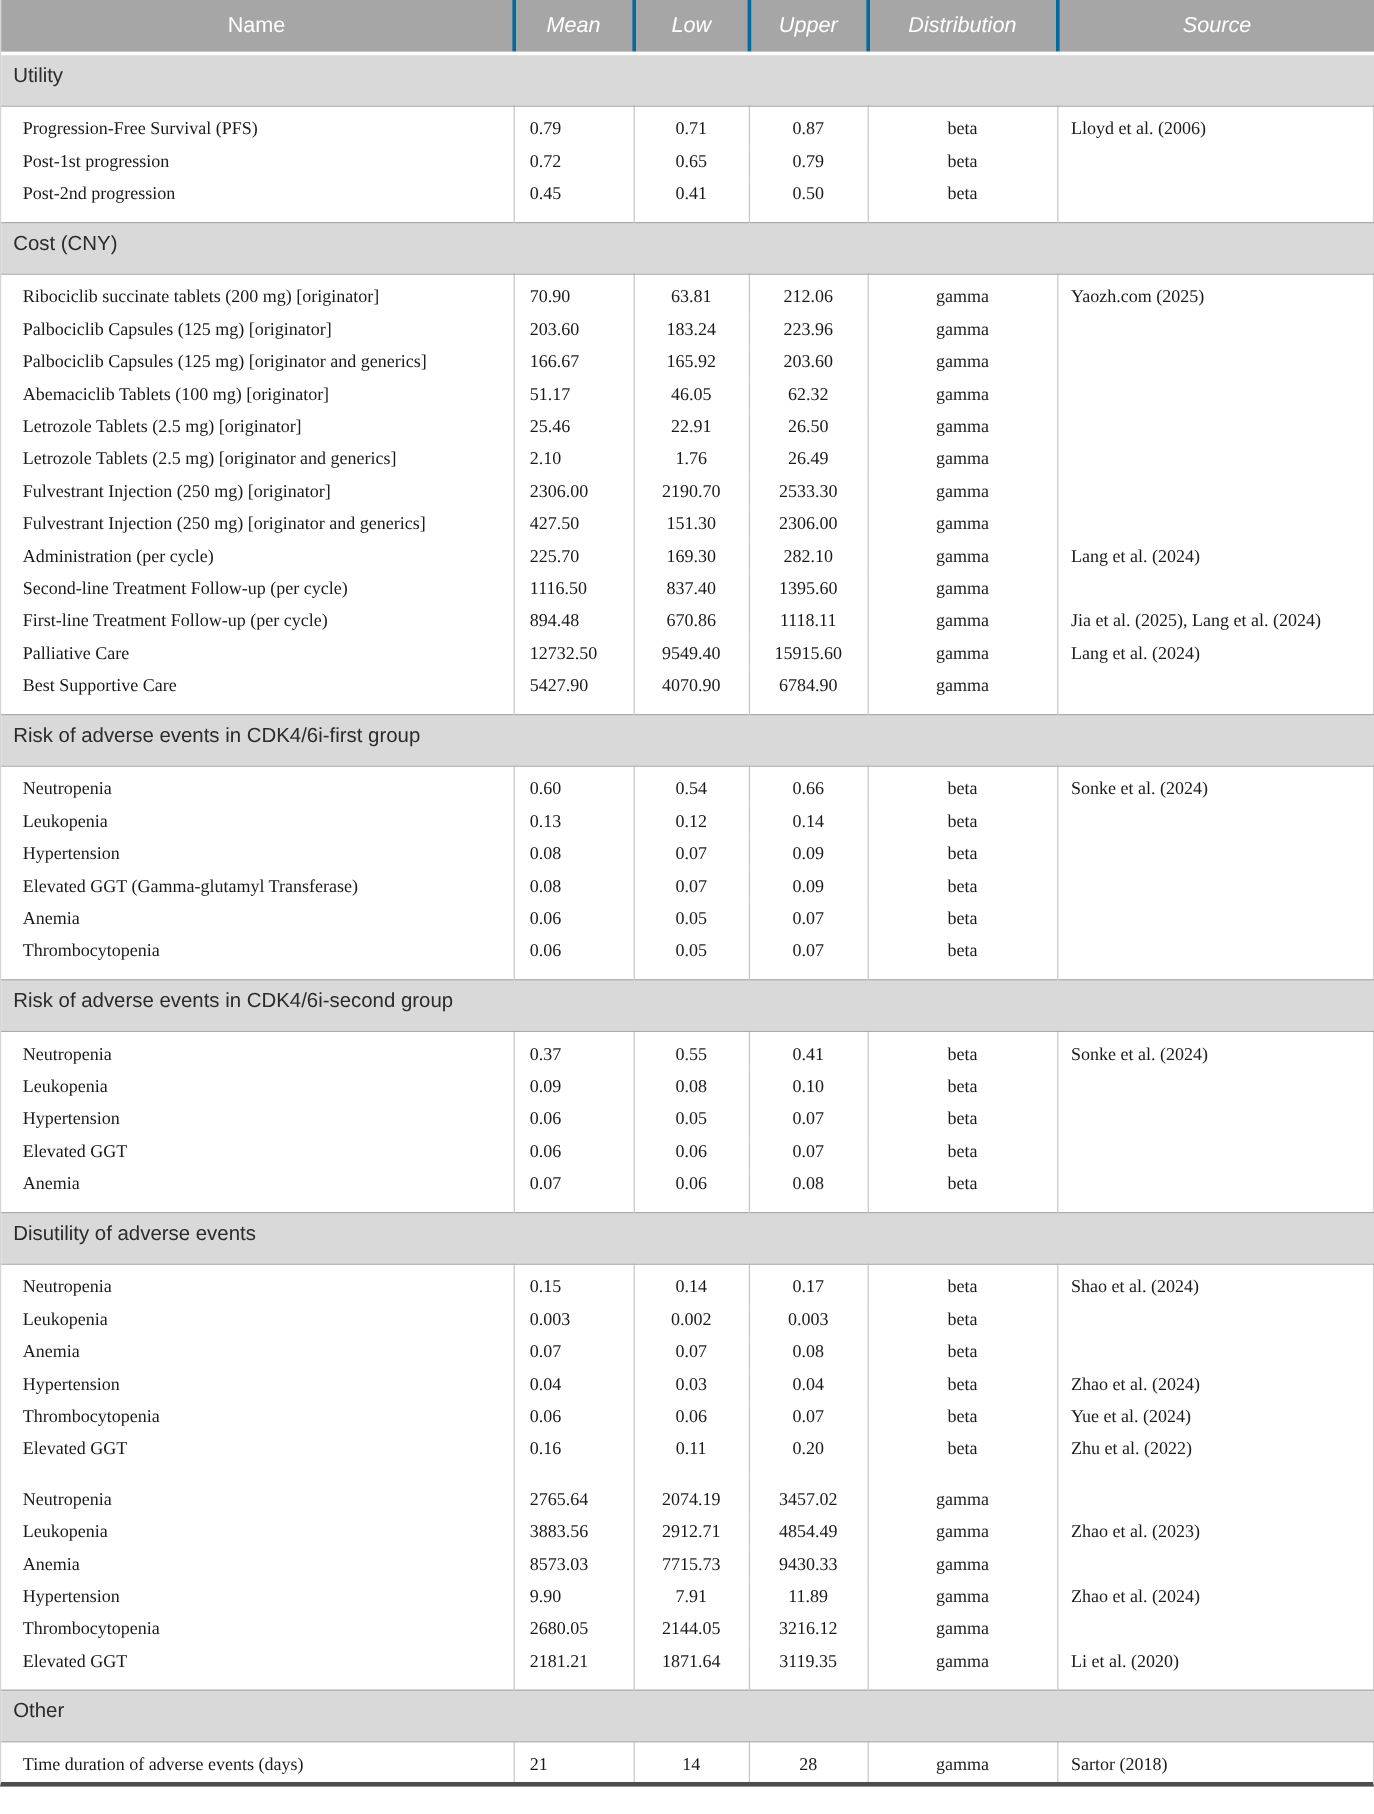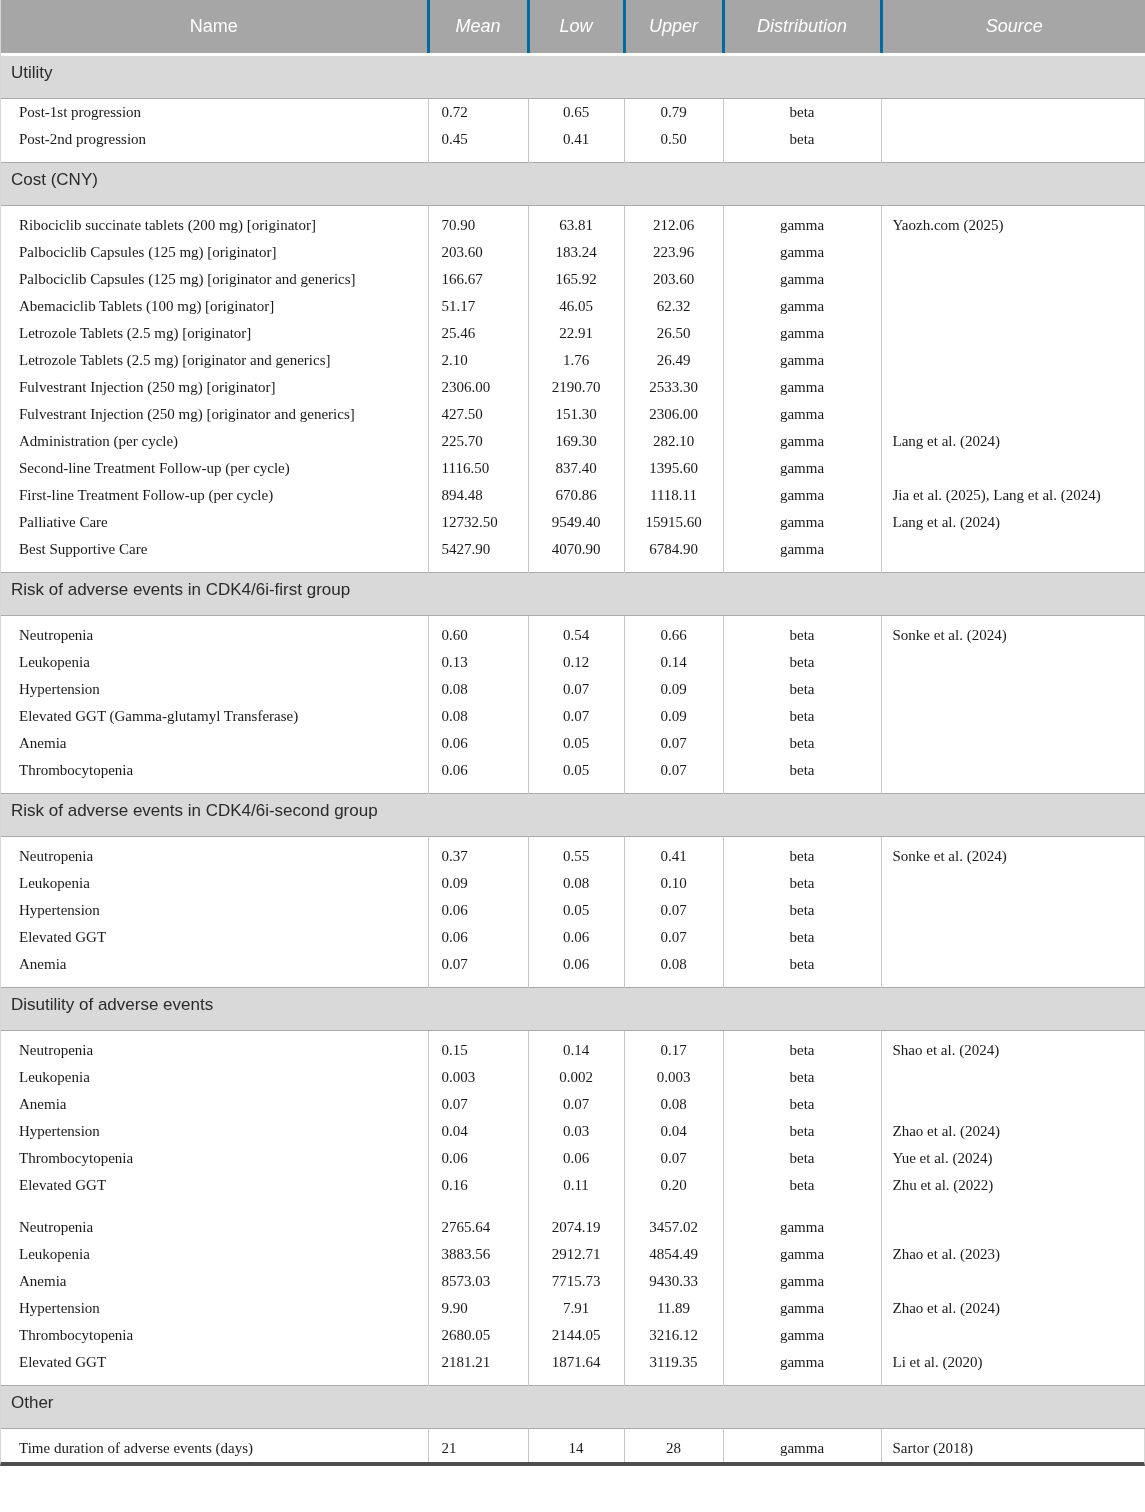--- a/index.html
+++ b/index.html
@@ -17,21 +17,21 @@
 
   thead th {
     background: var(--header-bg, #a6a6a6);
     color: #ffffff;
     font-family: "Liberation Sans", sans-serif;
     font-size: 18px;
     font-weight: normal;
     height: 44px;
     text-align: center;
     border-bottom: 3px solid #ffffff;
-    padding: 16px;
+    padding: 6px;
   }
   thead th + th { border-left: 3px solid #0369a1; font-style: italic; }
 
   tr.section-row td {
     background: var(--section-bg, #d9d9d9);
     font-family: "Liberation Sans", sans-serif;
     font-size: 17px;
     color: #2b2b2b;
     line-height: 34px;
     padding: 0 0 8px 10px;
@@ -81,20 +81,28 @@
         <th class="c-upper">Upper</th>
         <th class="c-dist">Distribution</th>
         <th class="c-source">Source</th>
       </tr>
     </thead>
     <tbody>
   <tr class="section-row">
     <td colspan="6"><span>Utility</span></td>
   </tr>
 
+  <tr class="data-row first">
+    <td class="c-name">Progression-Free Survival (PFS)</td>
+    <td class="c-mean">0.79</td>
+    <td class="c-low">0.71</td>
+    <td class="c-upper">0.87</td>
+    <td class="c-dist">beta</td>
+    <td class="c-source">Lloyd et al. (2006)</td>
+  </tr>
 
   <tr class="data-row">
     <td class="c-name">Post-1st progression</td>
     <td class="c-mean">0.72</td>
     <td class="c-low">0.65</td>
     <td class="c-upper">0.79</td>
     <td class="c-dist">beta</td>
     <td class="c-source"></td>
   </tr>
 

